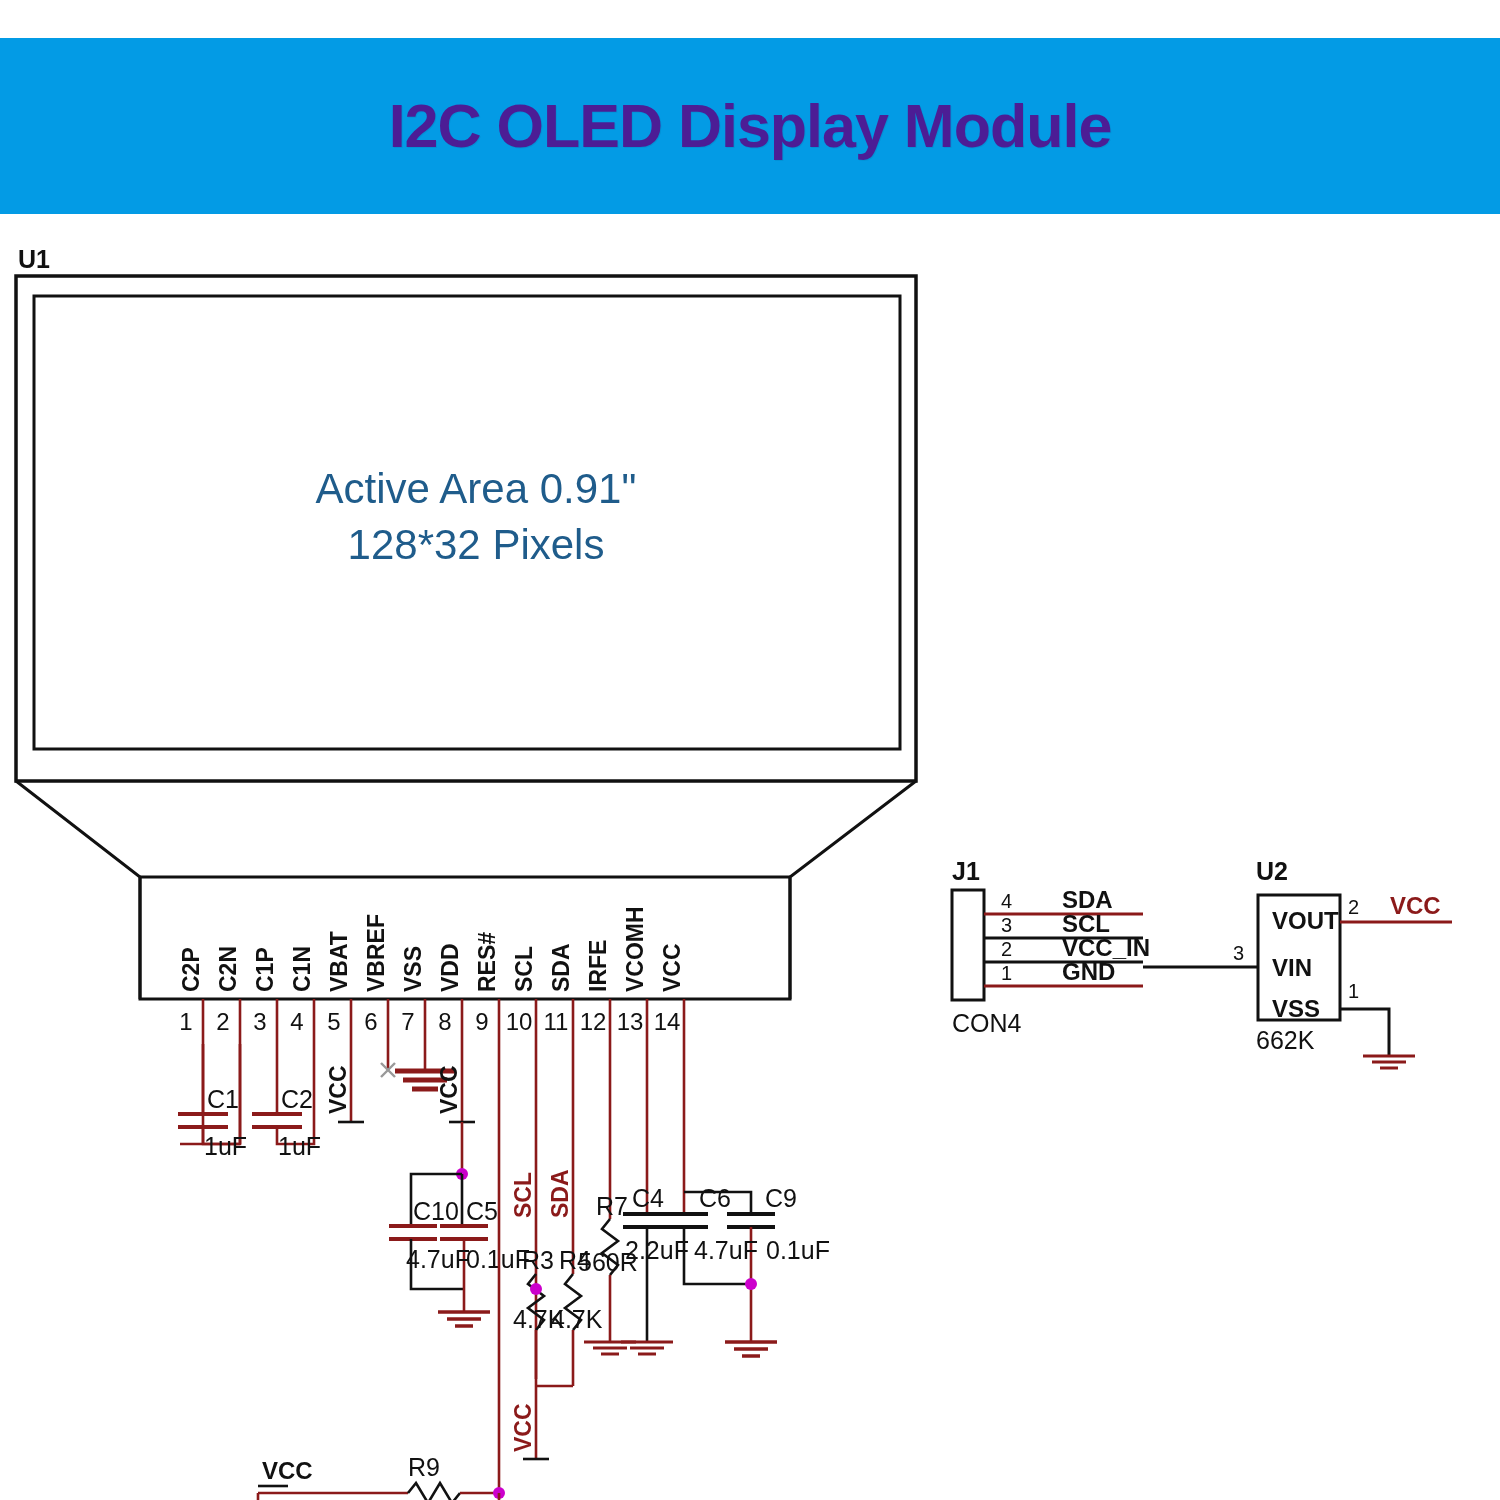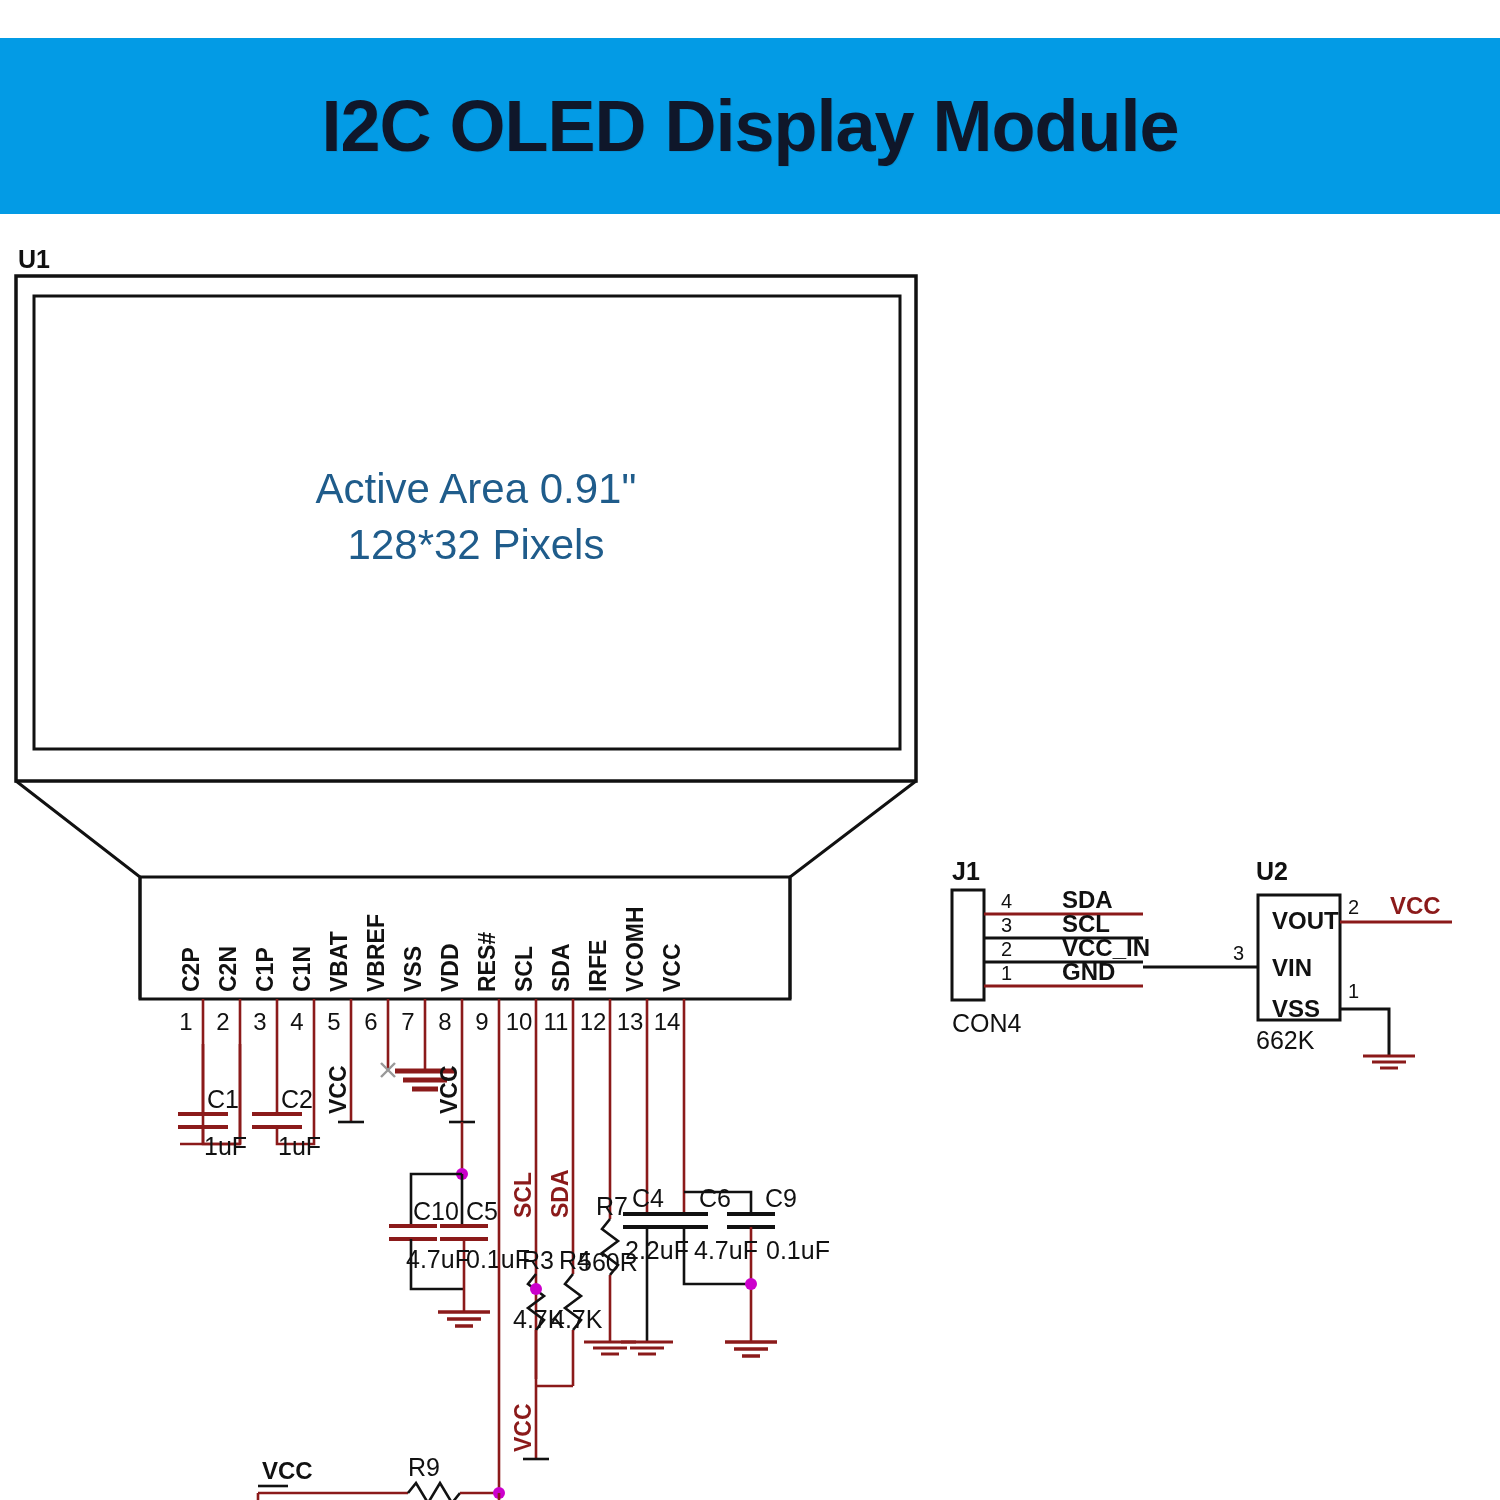--- a/index.html
+++ b/index.html
@@ -27,24 +27,24 @@
     left: 0;
     top: 38px;
     width: 1500px;
     height: 176px;
     background: #039BE5;
     display: flex;
     align-items: center;
     justify-content: center;
   }
   #header-title {
-    color: #0f172a;
+    color: #4c1d95;
     font-family: "Liberation Sans", sans-serif;
     font-weight: bold;
-    font-size: 72px;
+    font-size: 61px;
     letter-spacing: -1px;
     line-height: 1;
     white-space: nowrap;
     text-shadow: 1px 1px 0 rgba(0,0,0,0.06);
   }
   
   #schematic-canvas {
     position: absolute;
     left: 0;
     top: 214px;

